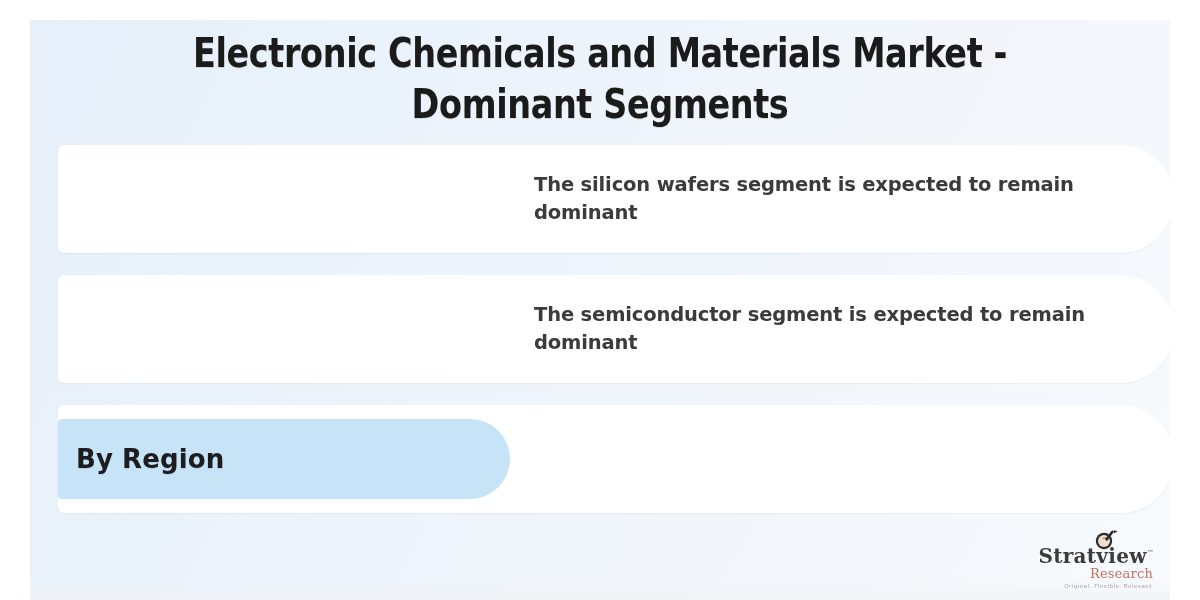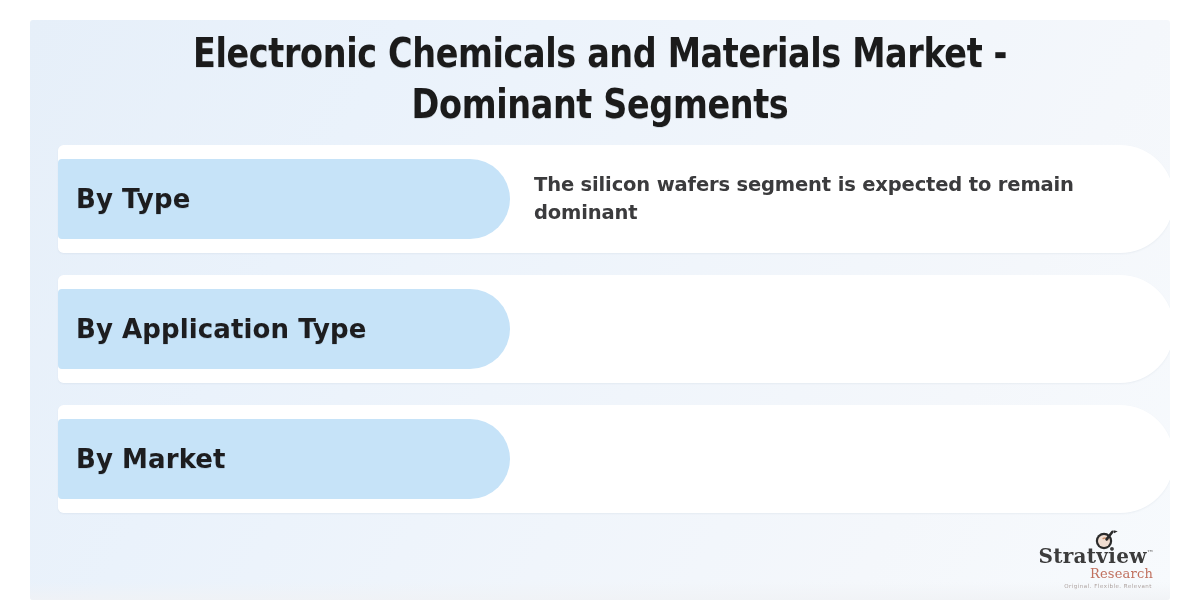--- a/index.html
+++ b/index.html
@@ -174,35 +174,30 @@
 <body>
 
 <div class="slide-frame">
   <div class="slide">
 
     <div class="title">Electronic Chemicals and Materials Market - Dominant Segments</div>
 
     <div class="rows">
 
       <div class="row">
-        <div class="pill">
-          <span class="pill-label">By Type</span>
-        </div>
         <div class="desc">The silicon wafers segment is expected to remain dominant</div>
       </div>
 
       <div class="row">
-        <div class="pill">
-          <span class="pill-label">By Application Type</span>
-        </div>
+        <div class="desc">The semiconductor segment is expected to remain dominant</div>
       </div>
 
       <div class="row">
         <div class="pill">
-          <span class="pill-label">By Market</span>
+          <span class="pill-label">By Region</span>
         </div>
       </div>
 
     </div>
 
     <div class="logo">
       <span class="logo-mark">
         <svg width="26" height="26" viewBox="0 0 26 26" aria-hidden="true">
           <circle cx="10" cy="13" r="8.2" fill="#2b2b2b"></circle>
           <circle cx="10" cy="13" r="6" fill="#f0ddd1"></circle>

